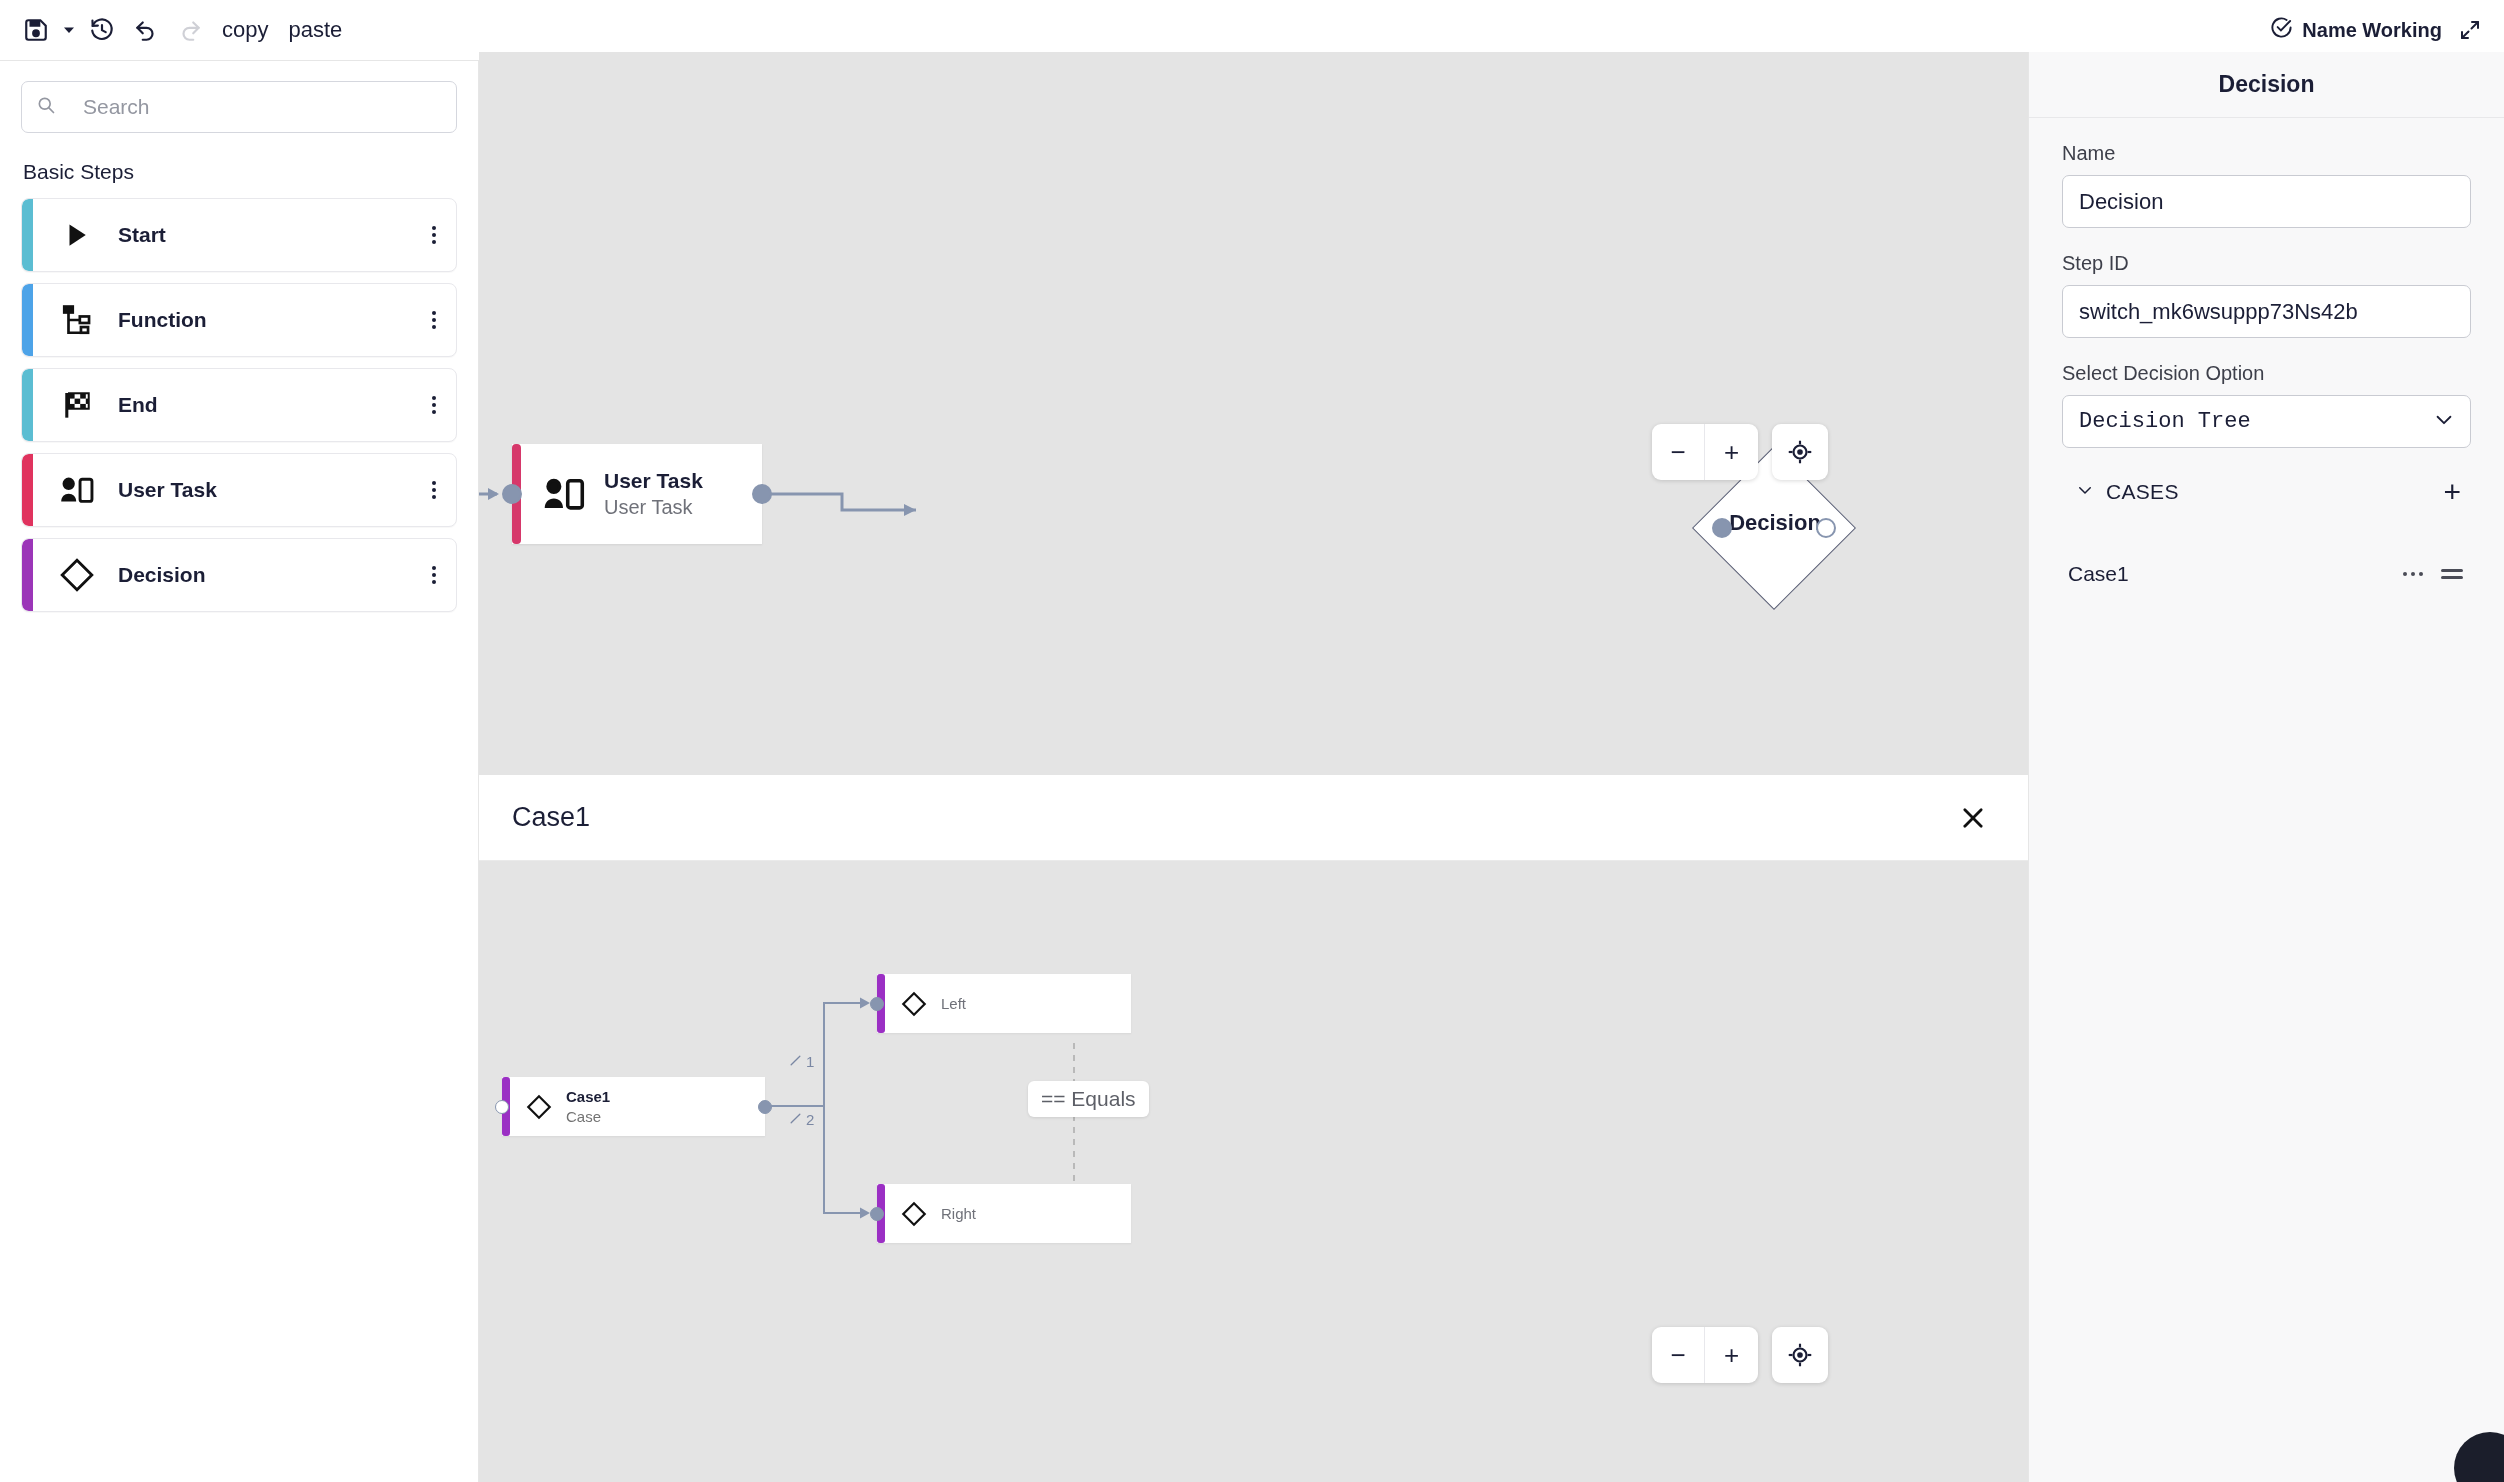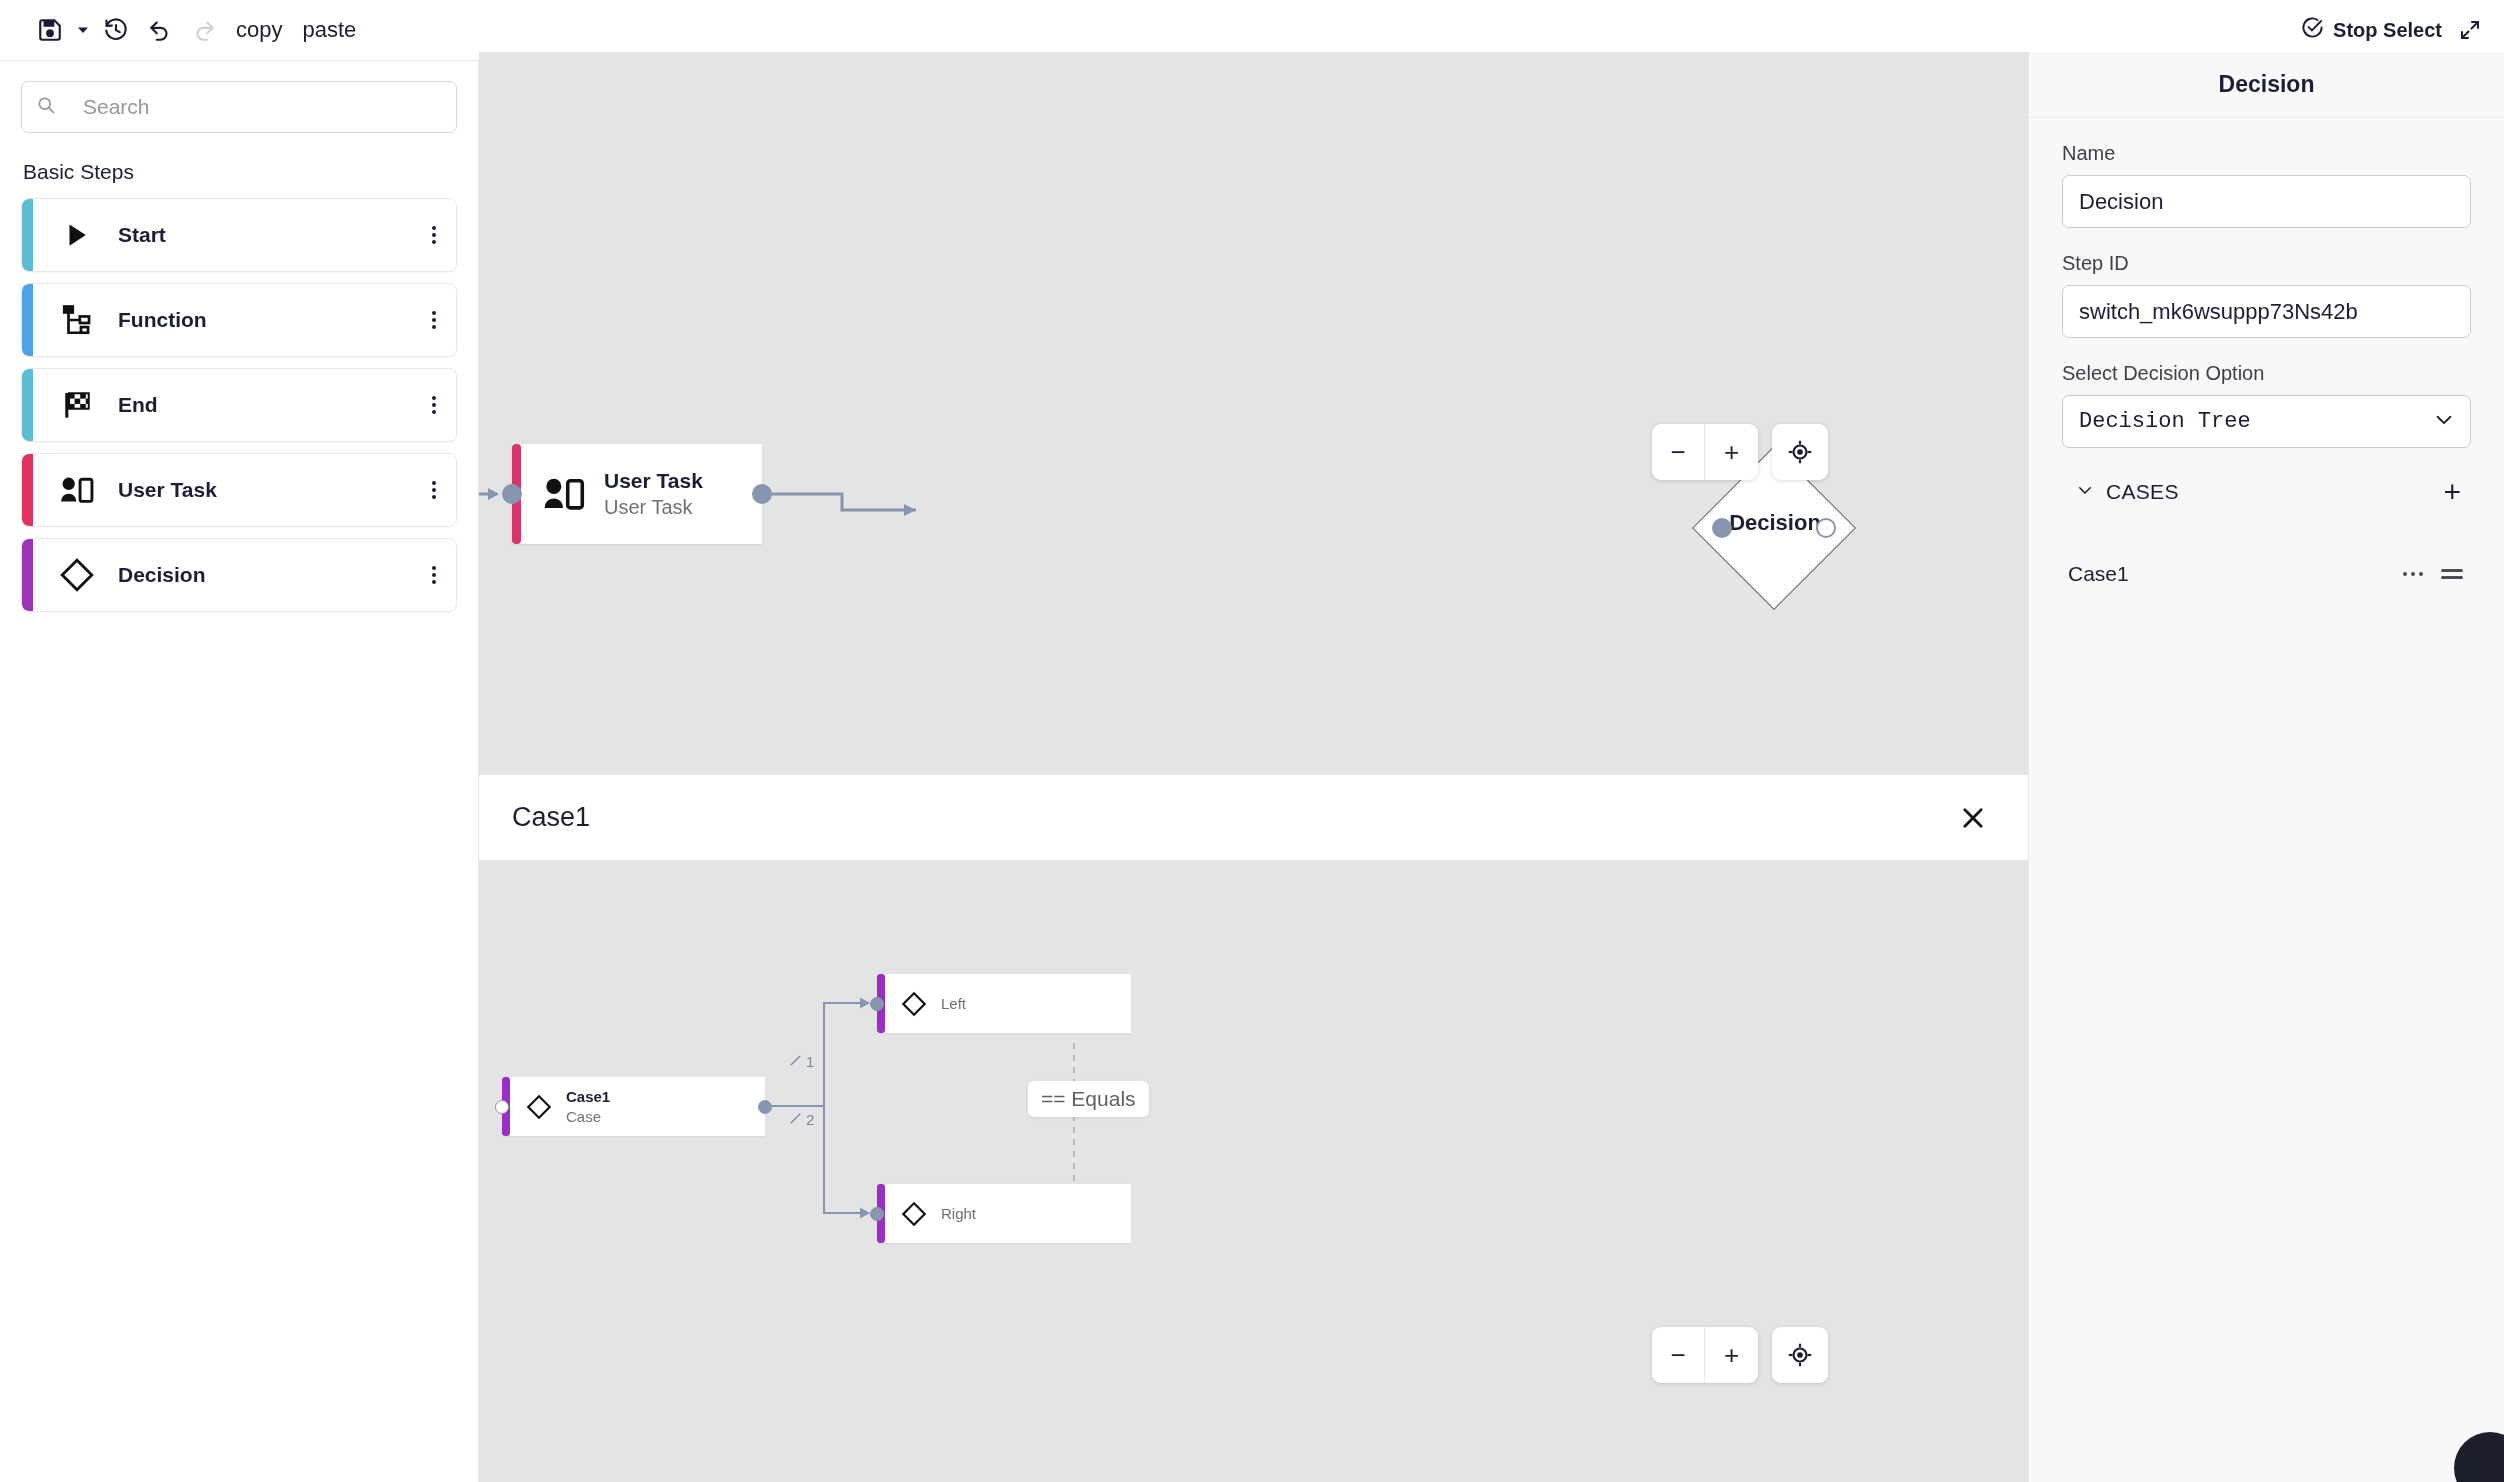--- a/index.html
+++ b/index.html
@@ -12,21 +12,21 @@
   }
   #app { position: relative; width: 2504px; height: 1482px; }
 
   
   .toolbar {
     position: absolute; left: 0; top: 0; width: 2504px; height: 61px;
     background: #ffffff;
     display: flex; align-items: center;
     border-bottom: 1px solid #e6e6e6;
   }
-  .tb-left { display: flex; align-items: flex-start; padding-left: 28px; gap: 0; }
+  .tb-left { display: flex; align-items: flex-start; padding-left: 14px; gap: 0; }
   .tb-btn {
     display: flex; align-items: center; justify-content: center;
     width: 44px; height: 44px; cursor: pointer; border-radius: 4px;
   }
   .tb-caret { width: 22px; height: 44px; display:flex; align-items:center; justify-content:center; cursor:pointer;}
   .tb-text {
     font-size: 22px; color: #1b1e36; padding: 0 10px; height: 44px;
     display: flex; align-items: center; cursor: pointer; border-radius: 4px;
   }
   .tb-right { margin-left: auto; display: flex; align-items: center; padding-right: 22px; gap: 16px; }
@@ -248,21 +248,21 @@
       <div class="tb-text">paste</div>
     </div>
     <div class="tb-right">
       <div class="stop-working">
         <span>
           <svg width="23" height="23" viewBox="0 0 24 24" fill="none" stroke="#1b1e36" stroke-width="2" stroke-linecap="round">
             <path d="M21.5 12a9.5 9.5 0 1 1-4.2-7.9"></path>
               <polyline points="8,11.6 11.4,15 21,5.2"></polyline>
           </svg>
         </span>
-        <span>Stop Select</span>
+        <span>Name Working</span>
       </div>
       <div class="expand-btn">
         <svg width="24" height="24" viewBox="0 0 24 24" fill="none" stroke="#1b1e36" stroke-width="2" stroke-linecap="round" stroke-linejoin="round">
           <polyline points="14,4 20,4 20,10"></polyline>
             <line x1="20" y1="4" x2="13.5" y2="10.5"></line>
           <polyline points="10,20 4,20 4,14"></polyline>
             <line x1="4" y1="20" x2="10.5" y2="13.5"></line>
         </svg>
       </div>
     </div>

